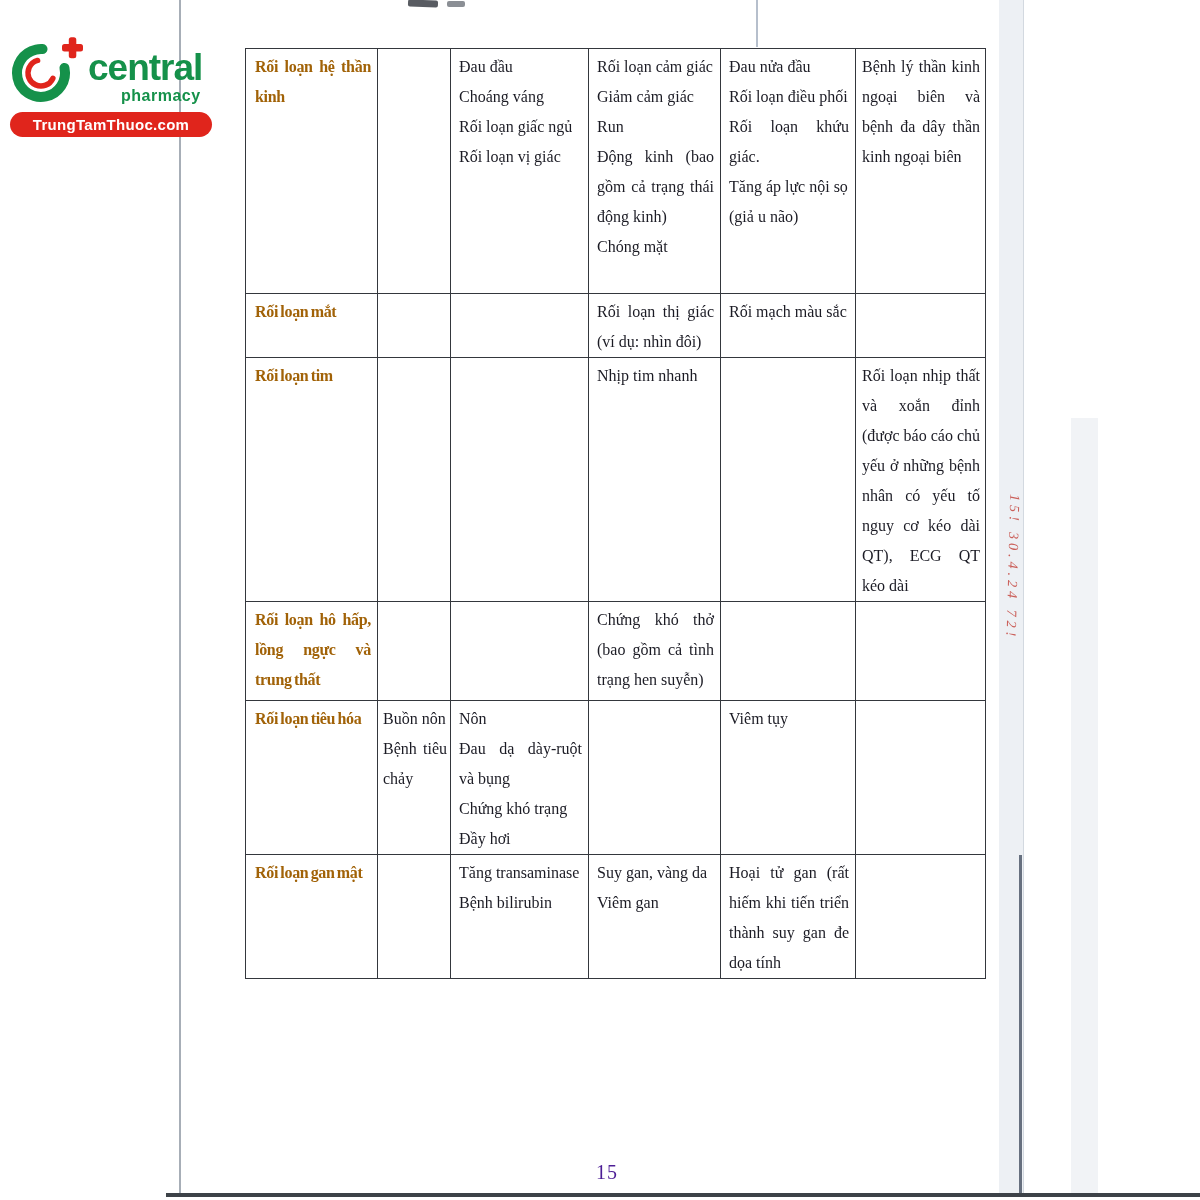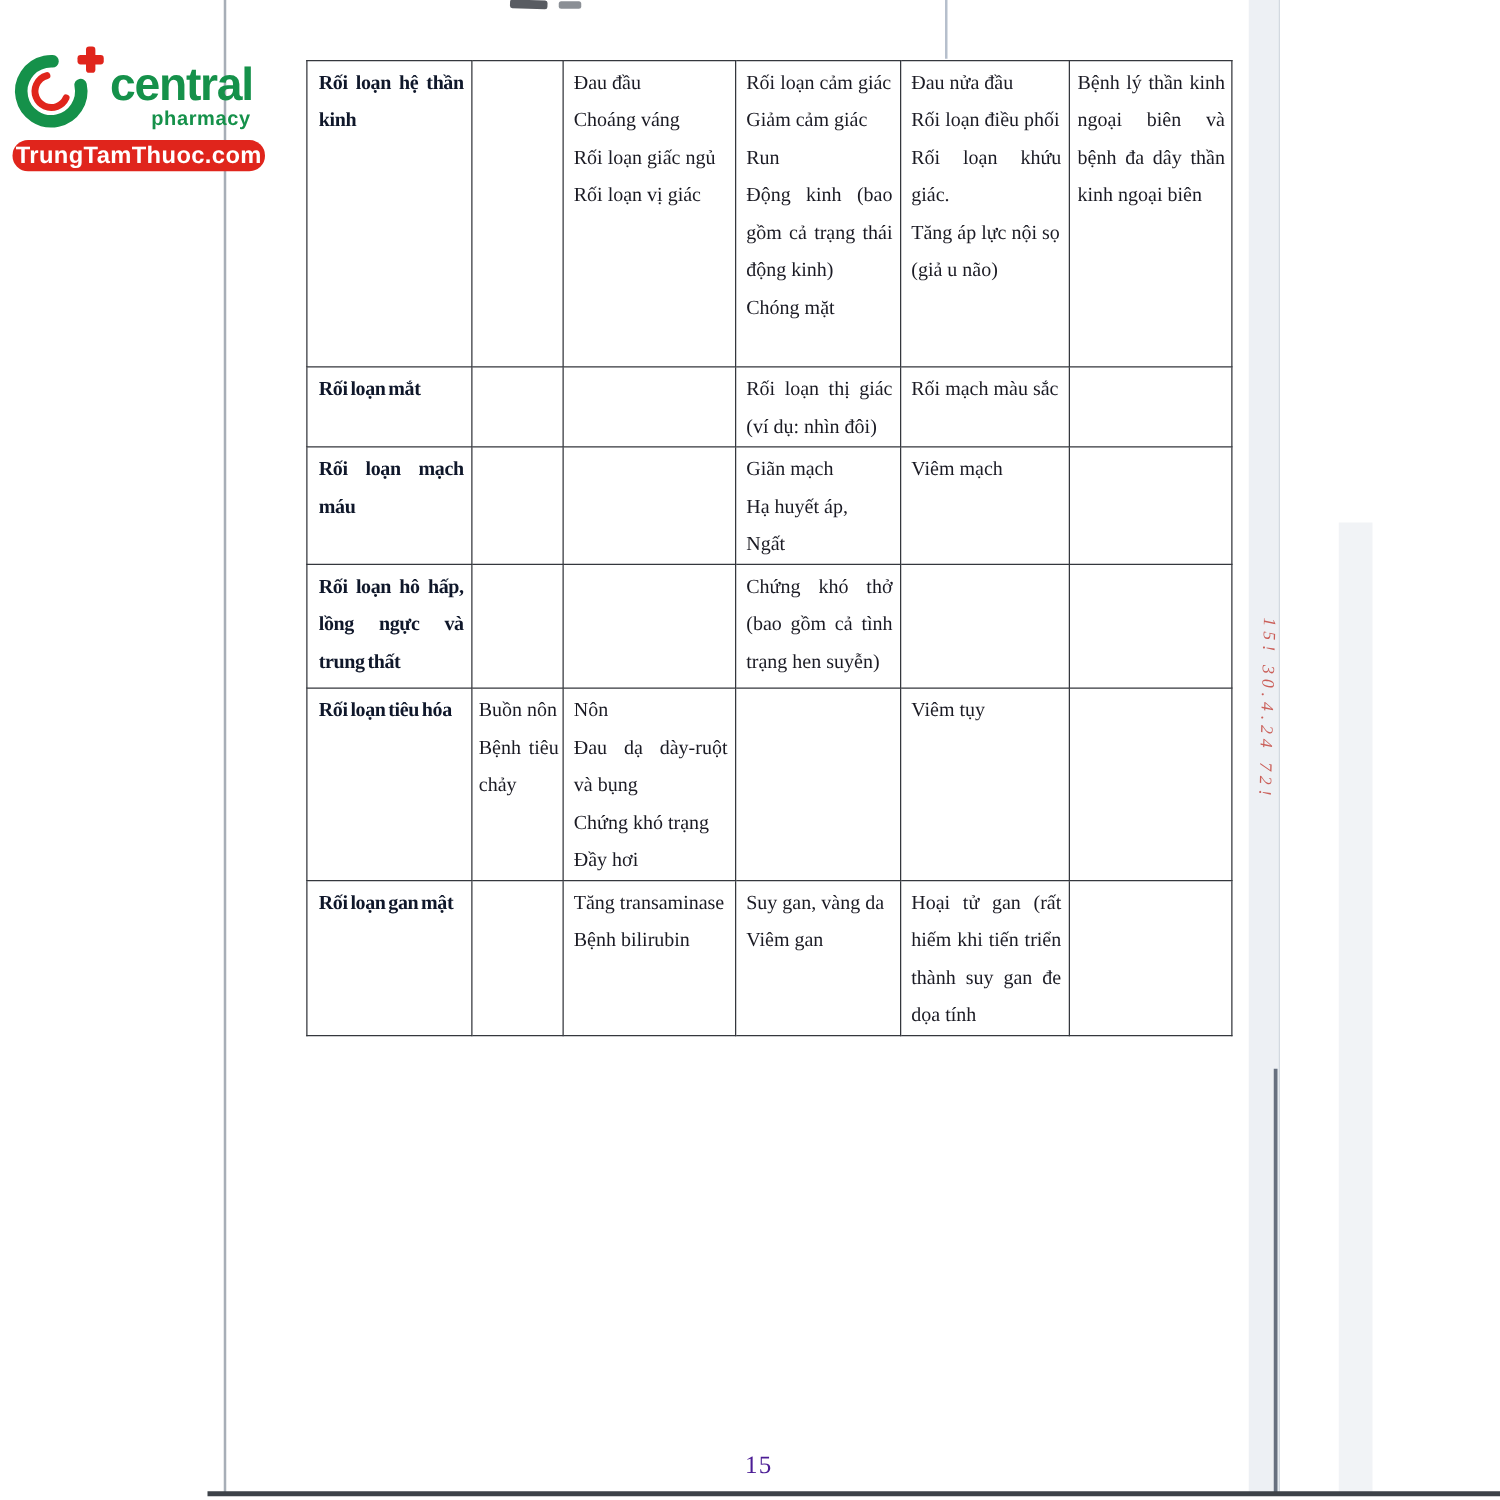--- a/index.html
+++ b/index.html
@@ -41,21 +41,21 @@
   .logo .brandsub{
     position:absolute;left:113px;top:54px;
     font-family:"Liberation Sans","DejaVu Sans",sans-serif;
     font-weight:bold;font-size:16px;letter-spacing:.5px;color:#15914a;
   }
   .logo .badge{
     position:absolute;left:2px;top:79px;width:202px;height:25px;
     background:#e0251c;border-radius:13px;
     display:flex;align-items:center;justify-content:center;
     font-family:"Liberation Sans","DejaVu Sans",sans-serif;
-    font-weight:bold;font-size:19px;letter-spacing:.3px;color:#ffffff;
+    font-weight:bold;font-size:15px;letter-spacing:.3px;color:#ffffff;
   }
 
   
   table.adr{
     position:absolute;left:245px;top:48px;width:740px;
     border-collapse:collapse;table-layout:fixed;
     background:#fff;
   }
   table.adr td{
     border:1px solid #34373d;
@@ -63,21 +63,21 @@
     padding:3px 6px 0 8px;
     font-size:16px;line-height:30px;color:#1b1b24;
   }
   table.adr td.c1{width:132px;}
   table.adr td.c2{width:73px;padding-left:5px;padding-right:3px;}
   table.adr td.c3{width:138px;}
   table.adr td.c4{width:132px;}
   table.adr td.c5{width:135px;}
   table.adr td.c6{width:130px;padding-left:6px;padding-right:5px;font-family:Liberation Serif, serif;}
   table.adr td.bold{
-    font-weight:bold;color:#0f172a;
+    font-weight:bold;color:#a16207;
     letter-spacing:-.3px;word-spacing:-1.5px;
     padding-left:9px;
     font-family:Liberation Serif, serif;
   }
   .para{text-align:justify;}
 
   .pagenum{
     position:absolute;left:596px;top:1161px;
     font-size:20px;letter-spacing:1px;color:#4c1d95;
   }
@@ -148,35 +148,33 @@
           <td class="c2"></td>
           <td class="c3"></td>
           <td class="c4">
             <div class="para">Rối loạn thị giác (ví dụ: nhìn đôi)</div>
           </td>
           <td class="c5">
             <div class="para">Rối mạch màu sắc</div>
           </td>
           <td class="c6"></td>
         </tr>
-        <tr style="height: 92px;">
-          <td class="c1 bold">
-            <div class="para">Rối loạn mạch máu</div>
+        <tr style="height: 244px;">
+          <td class="c1 bold">
+            <div class="para">Rối loạn tim</div>
           </td>
           <td class="c2"></td>
           <td class="c3"></td>
           <td class="c4">
-            <div class="para">Giãn mạch</div>
-            <div class="para">Hạ huyết áp,</div>
-            <div class="para">Ngất</div>
-          </td>
-          <td class="c5">
-            <div class="para">Viêm mạch</div>
-          </td>
-          <td class="c6"></td>
+            <div class="para">Nhịp tim nhanh</div>
+          </td>
+          <td class="c5"></td>
+          <td class="c6">
+            <div class="para">Rối loạn nhịp thất và xoắn đỉnh (được báo cáo chủ yếu ở những bệnh nhân có yếu tố nguy cơ kéo dài QT), ECG QT kéo dài</div>
+          </td>
         </tr>
         <tr style="height: 99px;">
           <td class="c1 bold">
             <div class="para">Rối loạn hô hấp, lồng ngực và trung thất</div>
           </td>
           <td class="c2"></td>
           <td class="c3"></td>
           <td class="c4">
             <div class="para">Chứng khó thở (bao gồm cả tình trạng hen suyễn)</div>
           </td>

